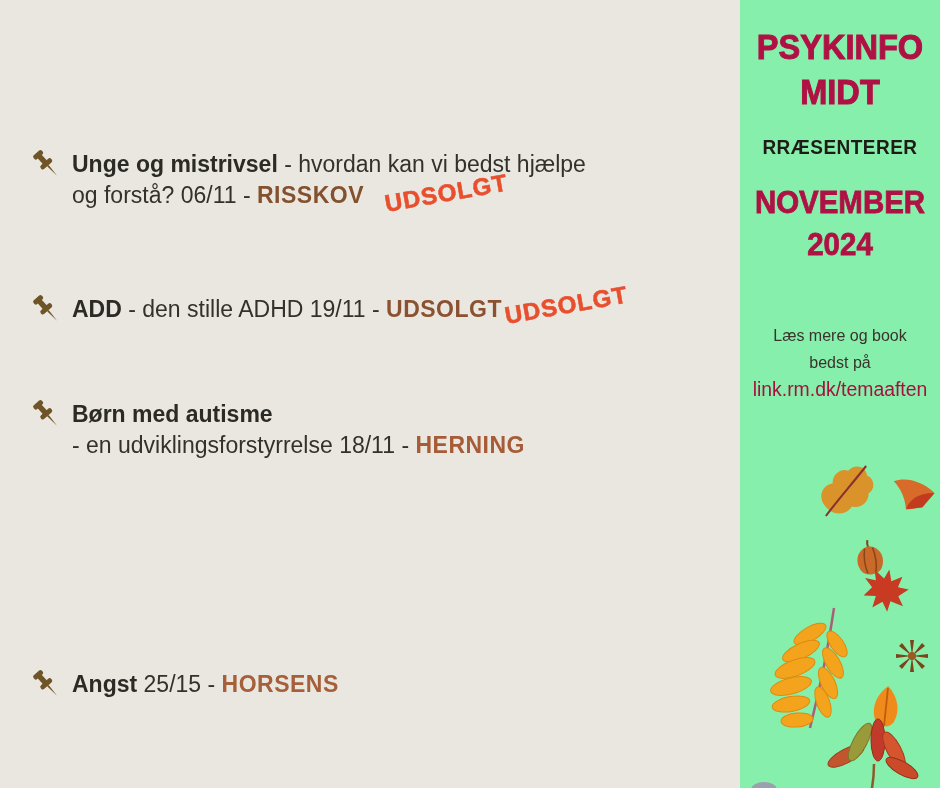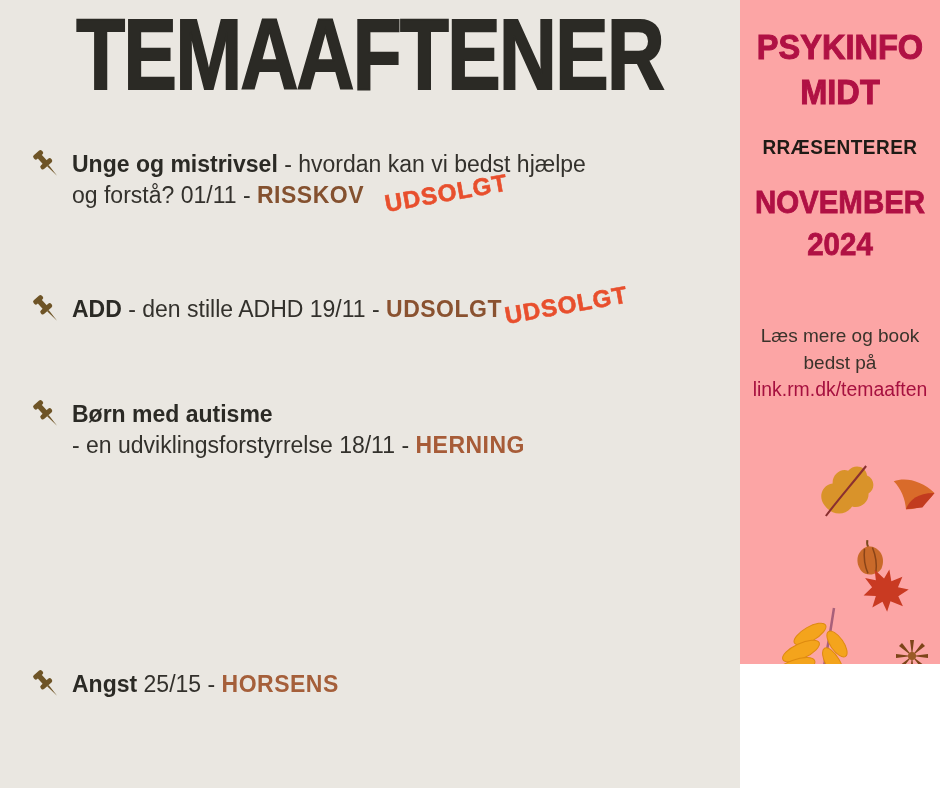--- a/index.html
+++ b/index.html
@@ -25,62 +25,59 @@
 
   .badge {
     position:absolute; color:#e84f2d; font-weight:bold; font-size:24px;
     letter-spacing:1px; transform:rotate(-10deg); transform-origin:left center;
     -webkit-text-stroke:0.6px #e84f2d;
   }
   .badge1 { left:385px; top:190px; }
   .badge2 { left:505px; top:302px; }
 
   
-  .sidebar { position:relative; width:200px; height:664px; background:#fca5a5; overflow:hidden; }
+  .sidebar { position:relative; width:200px; height:788px; background:#86efac; overflow:hidden; }
   .sidebar .block { position:absolute; width:100%; text-align:center; }
   .org { top:24px; color:#b01144; font-size:35px; line-height:45px; font-weight:bold;
          -webkit-text-stroke:1px #b01144; transform:scaleX(0.93); }
   .presents { top:136px; color:#1f1b16; font-size:20px; letter-spacing:0.5px; font-weight:bold;
               transform:scaleX(0.95); }
   .month { top:182px; color:#b01144; font-size:31px; line-height:42px; font-weight:bold;
            -webkit-text-stroke:0.8px #b01144; transform:scaleX(0.95); }
-  .booking { top:322px; color:#3a332b; font-size:19px; line-height:27px; }
+  .booking { top:322px; color:#3a332b; font-size:16px; line-height:27px; }
   .linkline { top:378px; color:#a6103f; font-size:20px; transform:scaleX(0.97); }
 
   .leaf { position:absolute; overflow:visible; }
   .oak     { left:75px;  top:463px; width:62px;  height:56px; transform:rotate(-18deg); }
   .torn    { left:150px; top:476px; width:46px;  height:38px; transform:rotate(8deg); }
   .physalis{ left:114px; top:540px; width:32px;  height:38px; transform:rotate(-8deg); }
   .maple   { left:120px; top:568px; width:50px;  height:44px; transform:rotate(12deg); }
   .rowan   { left:30px;  top:606px; width:92px;  height:128px; }
   .anise   { left:154px; top:638px; width:36px;  height:36px; }
   .lantern { left:131px; top:684px; width:30px;  height:46px; transform:rotate(6deg); }
   .creeper { left:86px;  top:720px; width:92px;  height:86px; }
   .fragment{ left:10px;  top:778px; width:28px;  height:16px; }
 </style>
 </head>
 <body>
 
 <div class="main">
 
-  <div class="title-wrap">
-    <span class="title">TEMAAFTENER</span>
-  </div>
 
   <div class="event e1">
     <svg class="pin" viewBox="0 0 24 24">
       <g fill="#6e5426" transform="rotate(-42 12 11)">
         <rect x="8.3" y="1.5" width="7.4" height="3.4" rx="1.3"></rect>
         <rect x="10.2" y="4" width="3.6" height="6.2"></rect>
         <rect x="7.3" y="9.6" width="9.4" height="3.3" rx="1.5"></rect>
         <path d="M11.3 12.9 h1.4 L12 22 Z"></path>
       </g>
     </svg>
     <span class="txt"><b>Unge og mistrivsel</b><span> - hvordan kan vi bedst hjælpe</span><br>
-      <span>og forstå? 01/11 - </span><span class="loc" style="color: rgb(132, 81, 47);">RISSKOV</span>
+      <span>og forstå? 06/11 - </span><span class="loc" style="color: rgb(132, 81, 47);">RISSKOV</span>
     </span>
   </div>
   <div class="badge badge1">UDSOLGT</div>
 
   <div class="event e2">
     <svg class="pin" viewBox="0 0 24 24">
       <g fill="#6e5426" transform="rotate(-42 12 11)">
         <rect x="8.3" y="1.5" width="7.4" height="3.4" rx="1.3"></rect>
         <rect x="10.2" y="4" width="3.6" height="6.2"></rect>
         <rect x="7.3" y="9.6" width="9.4" height="3.3" rx="1.5"></rect>

